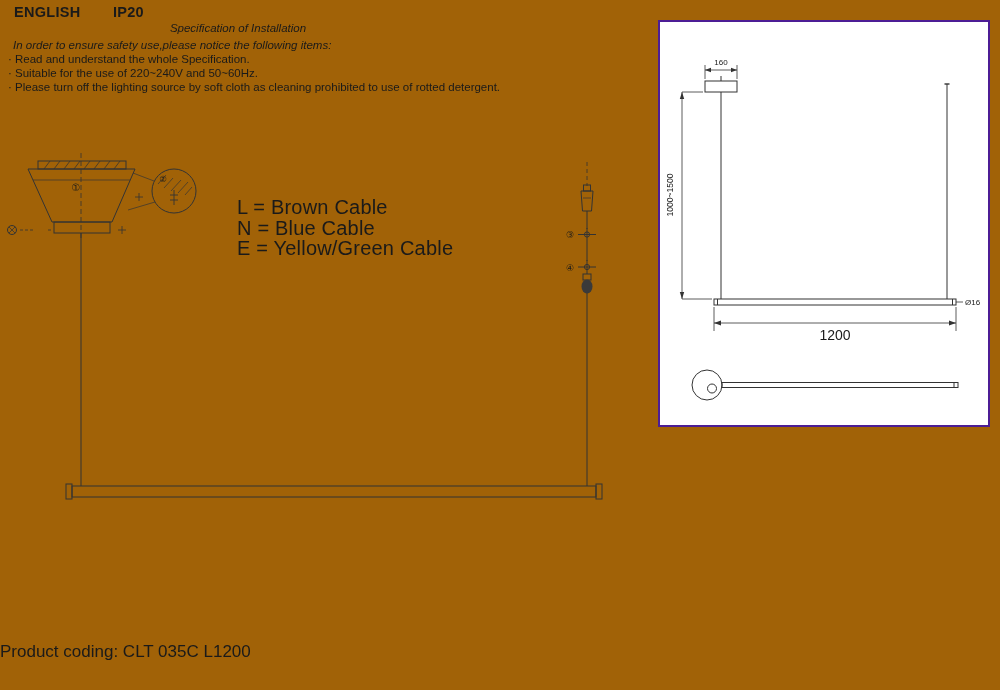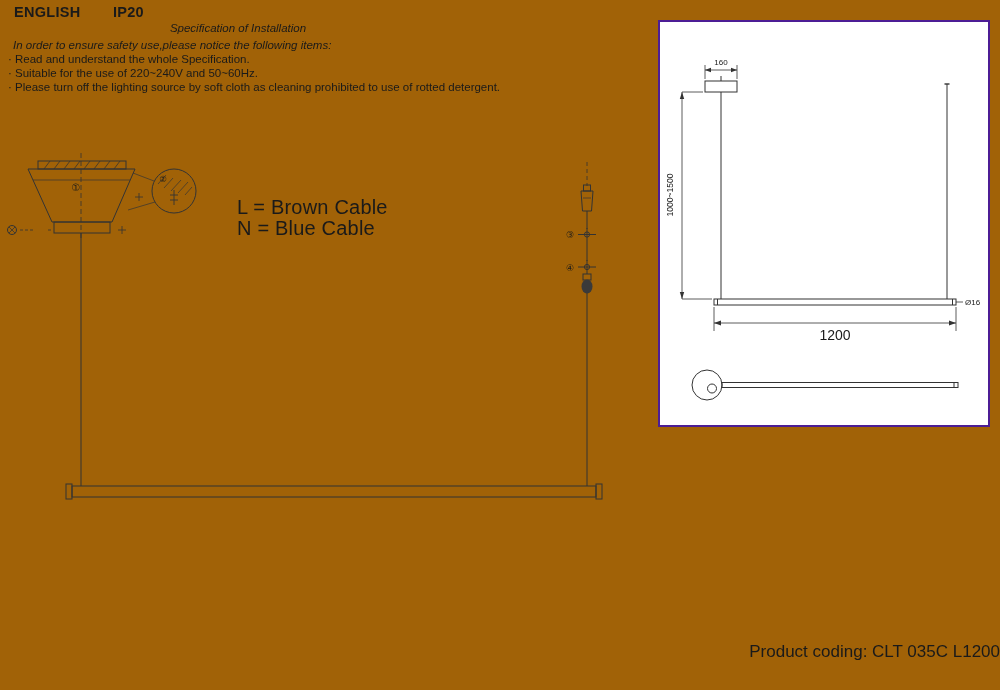--- a/index.html
+++ b/index.html
@@ -17,21 +17,21 @@
 
   .spec-list { position:absolute; left:8px; top:38px; font-size:11.5px; line-height:14px; white-space:nowrap; }
   .spec-list .intro { padding-left:5px;font-style:italic; }
 
   .legend { position:absolute; left:237px; top:161px; font-size:20px; line-height:20.5px; letter-spacing:.2px;margin-top:36px; }
 
   .main-drawing { position:absolute; left:0; top:140px; }
 
   .panel { position:absolute; left:658px; top:20px; width:332px; height:407px; border:2px solid #4c1d95; background:#fff; }
 
-  .footer { position:absolute; left:0; top:642px; width:1000px; text-align:right; font-size:17px; }
+  .footer { position:absolute; left:0; top:642px; width:1000px; text-align:left; font-size:17px; }
 
   svg text { font-family:"Liberation Sans","DejaVu Sans",sans-serif; fill:#1a1a1a; }
 </style>
 </head>
 <body>
 
 <div class="page">
 
   <div class="header">
     <span>ENGLISH</span>
@@ -42,20 +42,21 @@
   <div class="spec-list">
     <div class="intro">In order to ensure safety use,please notice the following items:</div>
     <div>· Read and understand the whole Specification.</div>
     <div>· Suitable for the use of 220~240V and 50~60Hz.</div>
     <div>· Please turn off the lighting source by soft cloth as cleaning prohibited to use of rotted detergent.</div>
   </div>
 
   <div class="legend">
     <div>L = Brown Cable</div>
     <div>N = Blue Cable</div>
+    <div>E = Yellow/Green Cable</div>
   </div>
 
   <svg class="main-drawing" width="650" height="380" viewBox="0 0 650 380">
 
     <g stroke="#333" fill="none" stroke-width="1">
       <rect x="38" y="21" width="88" height="8"></rect>
       <path d="M44,29 l6,-8 M54,29 l6,-8 M64,29 l6,-8 M74,29 l6,-8 M84,29 l6,-8 M94,29 l6,-8 M104,29 l6,-8 M114,29 l6,-8" stroke-width="0.8"></path>
       <path d="M28,29 L135,29 L112,82 L52,82 Z"></path>
       <line x1="33" y1="40" x2="130" y2="40" stroke-width="0.7"></line>
       <line x1="81" y1="13" x2="81" y2="100" stroke-dasharray="5,3" stroke-width="0.8"></line>

